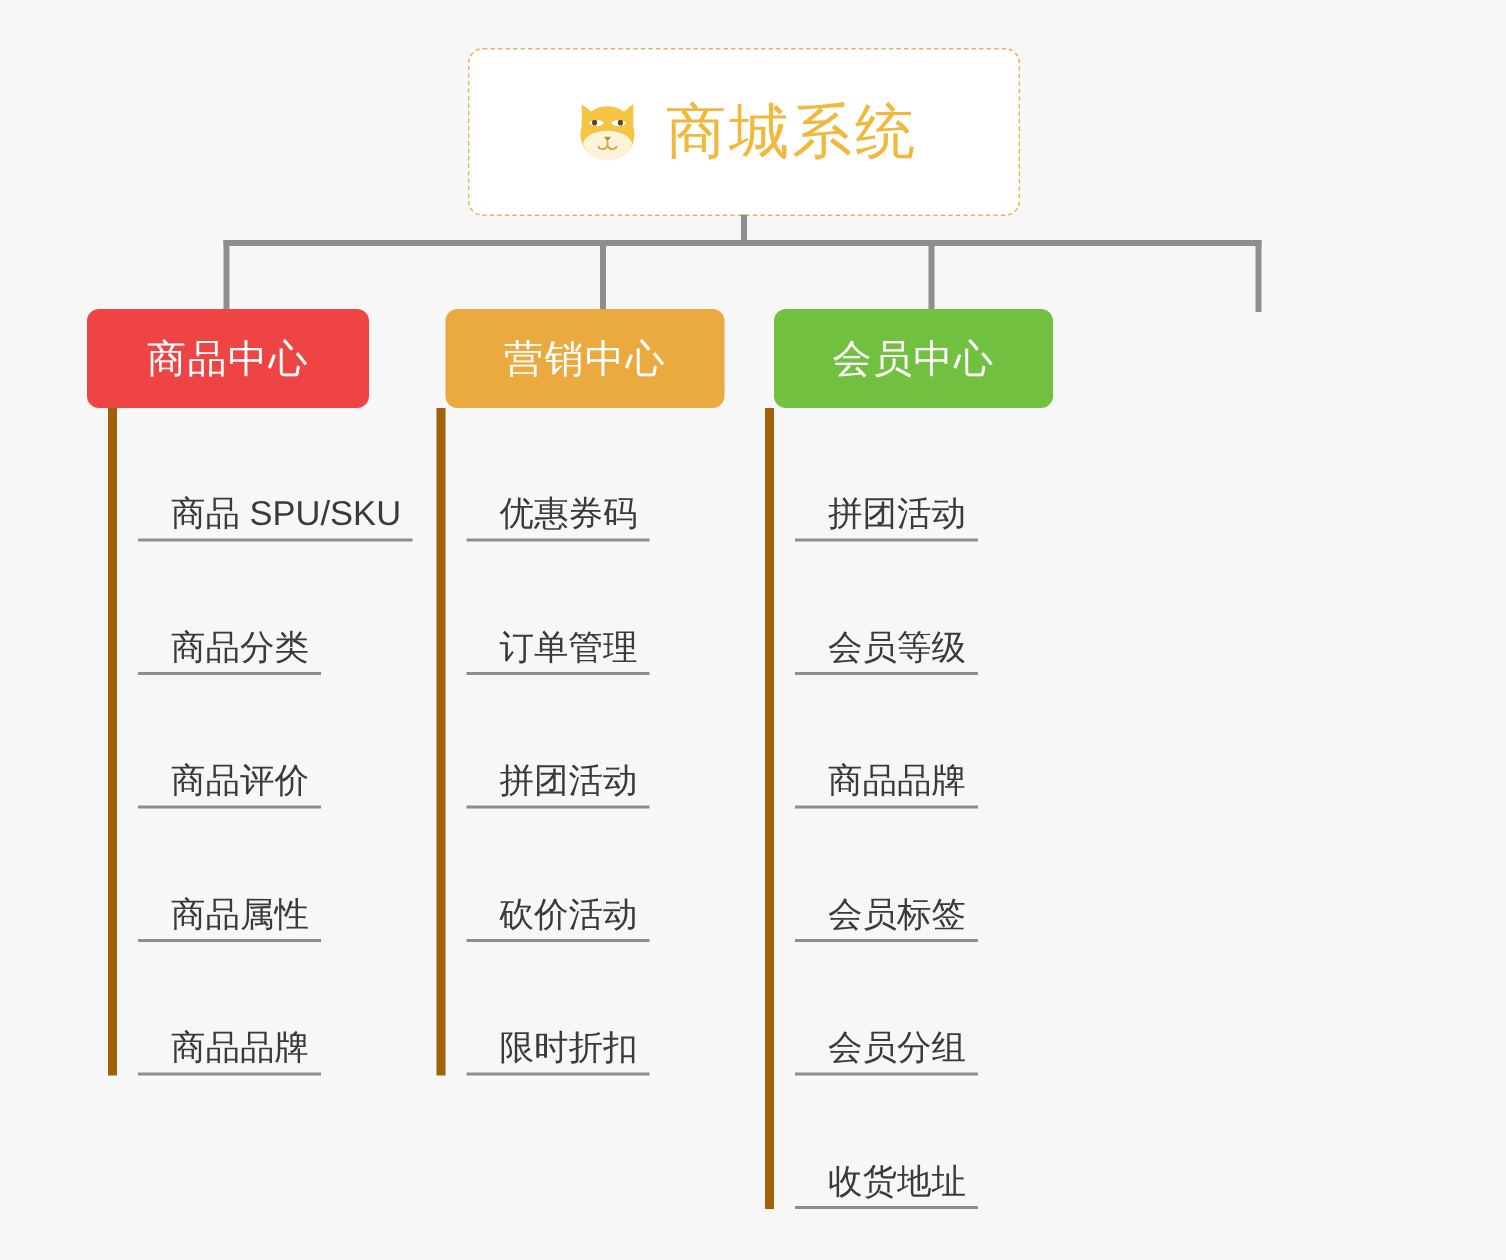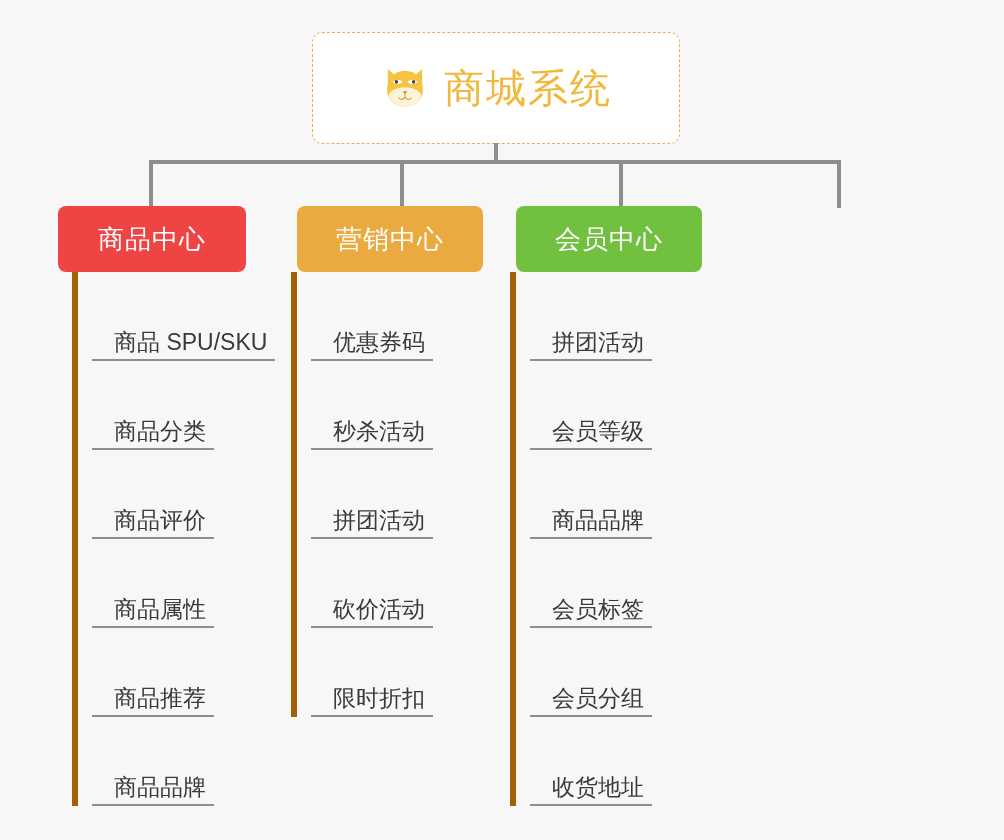--- a/index.html
+++ b/index.html
@@ -135,39 +135,36 @@
         <div class="leaf">
             <span class="leaf-label">商品分类</span>
           </div>
         <div class="leaf">
             <span class="leaf-label">商品评价</span>
           </div>
         <div class="leaf">
             <span class="leaf-label">商品属性</span>
           </div>
         <div class="leaf">
-            <span class="leaf-label">商品推荐</span>
-          </div>
-        <div class="leaf">
             <span class="leaf-label">商品品牌</span>
           </div>
       </div>
     </div>
 
 
     <div class="column">
       <div class="cat-box w-186" style="background:#eaaa3f;">
         <span>营销中心</span>
       </div>
       <div class="leaves">
         <div class="leaf">
             <span class="leaf-label">优惠券码</span>
           </div>
         <div class="leaf">
-            <span class="leaf-label">秒杀活动</span>
+            <span class="leaf-label">订单管理</span>
           </div>
         <div class="leaf">
             <span class="leaf-label">拼团活动</span>
           </div>
         <div class="leaf">
             <span class="leaf-label">砍价活动</span>
           </div>
         <div class="leaf">
             <span class="leaf-label">限时折扣</span>
           </div>

